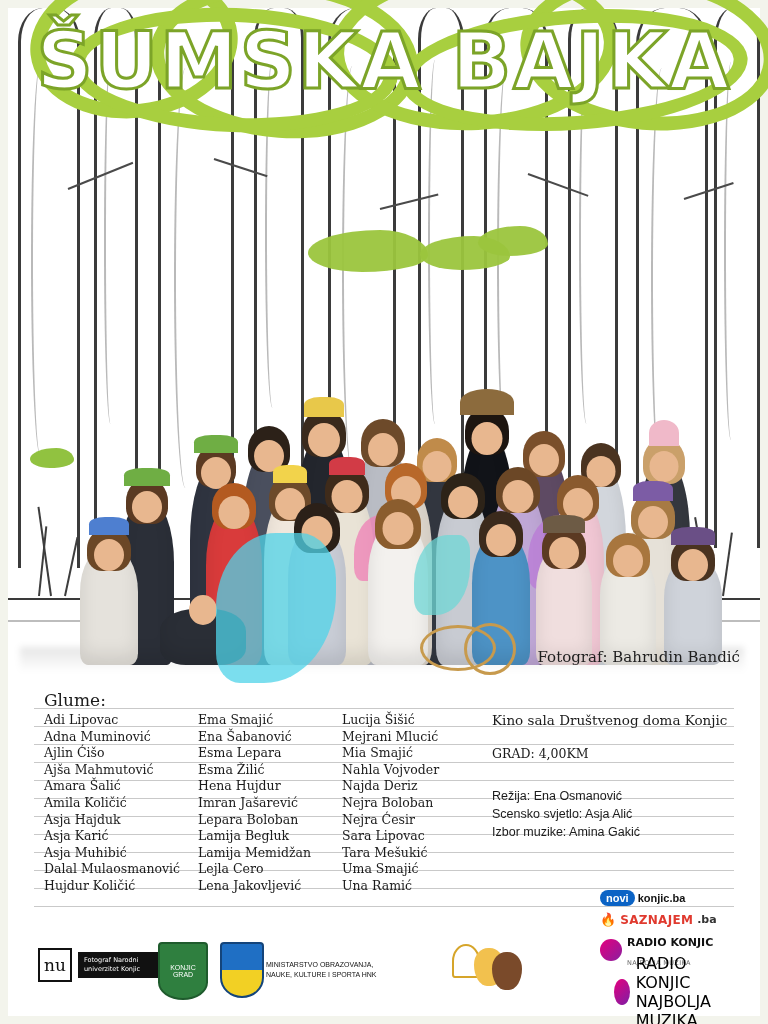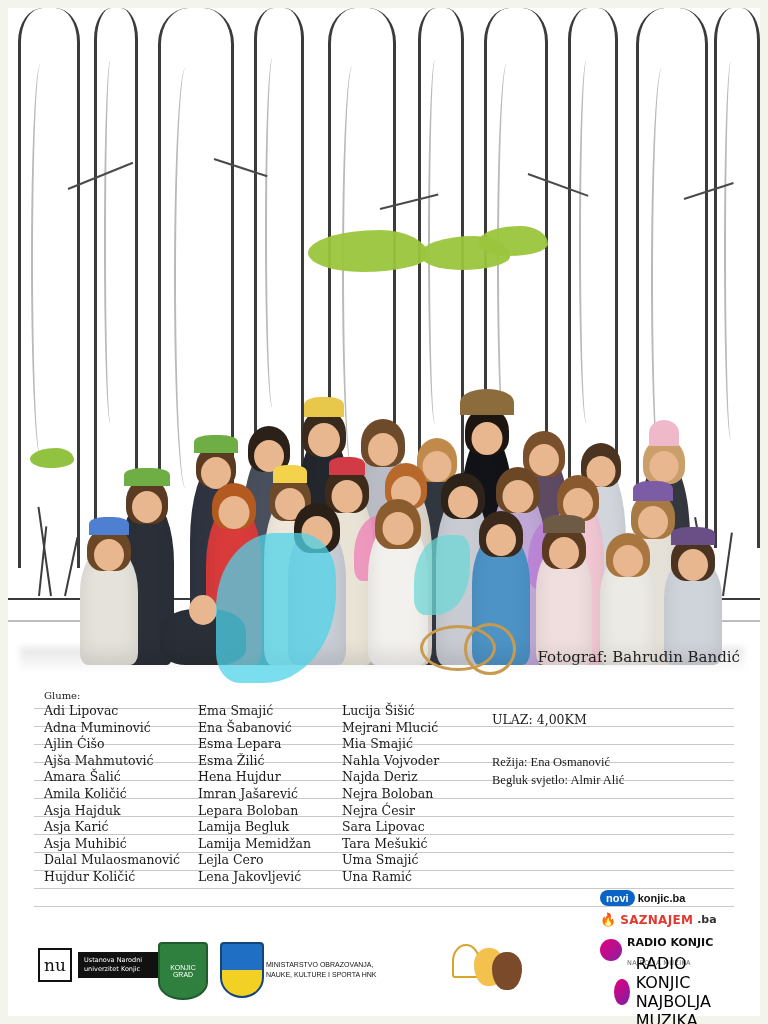--- a/index.html
+++ b/index.html
@@ -169,21 +169,21 @@
   }
 
   .cast-block {
     position: absolute;
     left: 44px;
     top: 690px;
     width: 420px;
   }
   .cast-title {
     font-family: "DejaVu Serif", serif;
-    font-size: 10px;
+    font-size: 17px;
     color: #1b1b1b;
     margin-bottom: 2px;
   }
   .cast-cols {
     display: flex;
     gap: 22px;
   }
   .cast-col {
     width: 132px;
   }
@@ -213,21 +213,21 @@
     color: #1b1b1b;
     margin-bottom: 10px;
   }
   .info-block .price {
     font-family: "DejaVu Serif", serif;
     font-size: 12.5px;
     color: #1b1b1b;
     margin-bottom: 26px;
   }
   .info-block .crew div {
-    font-family: Liberation Serif, serif;
+    font-family: Liberation Sans, sans-serif;
     font-size: 12.5px;
     line-height: 18px;
     color: #1b1b1b;
   }
 
   
   .media-logos {
     position: absolute;
     left: 600px;
     top: 890px;
@@ -424,20 +424,29 @@
     <div class="ground-line" style="top:590px;"></div>
     <div class="ground-line" style="top:612px; background:#bdbdbd;"></div>
 
     <div class="grass" style="left:30px;  height:70px; bottom:420px; transform:rotate(6deg);"></div>
     <div class="grass" style="left:42px;  height:90px; bottom:420px; transform:rotate(-8deg);"></div>
     <div class="grass" style="left:56px;  height:60px; bottom:420px; transform:rotate(12deg);"></div>
     <div class="grass" style="left:700px; height:80px; bottom:420px; transform:rotate(-10deg);"></div>
     <div class="grass" style="left:714px; height:64px; bottom:420px; transform:rotate(8deg);"></div>
   </div>
 
+  <div class="title-band">
+    <div class="scribble" style="left:30px;  top:-30px; width:180px; height:120px; transform:rotate(-6deg);"></div>
+    <div class="scribble" style="left:150px; top:-20px; width:240px; height:130px; transform:rotate(4deg);"></div>
+    <div class="scribble" style="left:330px; top:-34px; width:260px; height:136px; transform:rotate(-3deg);"></div>
+    <div class="scribble" style="left:520px; top:-26px; width:230px; height:128px; transform:rotate(5deg);"></div>
+    <div class="scribble" style="left:70px;  top:8px;   width:300px; height:96px;  transform:rotate(2deg);"></div>
+    <div class="scribble" style="left:400px; top:10px;  width:320px; height:92px;  transform:rotate(-4deg);"></div>
+    <div class="title-text">ŠUMSKA BAJKA</div>
+  </div>
 
   <div class="photo-area">
     <div class="floor-shadow"></div>
 
     <div class="kid" style="left:170px; width:52px; height:200px; background:#2f3440;">
       <div class="hair" style="top:-20px; width:40px; height:42px; background:#5b3a22;"></div>
       <div class="head" style="width:30px; height:32px; top:-8px;"></div>
       <div class="crown" style="top:-30px; width:44px; height:18px; background:#6fae44;"></div>
     </div>
     <div class="kid" style="left:222px; width:54px; height:215px; background:#4a4f5e;">
@@ -616,24 +625,26 @@
         <div>Nejra Ćesir</div>
         <div>Sara Lipovac</div>
         <div>Tara Mešukić</div>
         <div>Uma Smajić</div>
         <div>Una Ramić</div>
       </div>
     </div>
   </div>
 
   <div class="info-block">
-    <div class="price">ULAZ: 4,00KM</div>
+    <div class="venue">Kino sala Društvenog doma Konjic</div>
+    <div class="price">GRAD: 4,00KM</div>
     <div class="crew">
       <div>Režija: Ena Osmanović</div>
-      <div>Begluk svjetlo: Almir Alić</div>
+      <div>Scensko svjetlo: Asja Alić</div>
+      <div>Izbor muzike: Amina Gakić</div>
     </div>
   </div>
 
   <div class="media-logos">
     <div class="logo-pill">
       <span class="pill-blue">novi</span>
       <span class="pill-text-dark">konjic.ba</span>
     </div>
     <div class="saznajem">
       <span class="flame">🔥</span>
@@ -645,21 +656,21 @@
       <span>
         <span class="rk-name">RADIO KONJIC</span><br>
         <span class="rk-sub">NAJBOLJA MUZIKA</span>
       </span>
     </div>
   </div>
 
   <div class="footer">
     <div class="nu-logo">
       <div class="nu-mark">nu</div>
-      <div class="nu-bar">Ustanova Narodni univerzitet Konjic</div>
+      <div class="nu-bar">Fotograf Narodni univerzitet Konjic</div>
     </div>
     <div class="city-crest">KONJIC GRAD</div>
     <div class="hnk-crest"></div>
     <div class="ministry-text">MINISTARSTVO OBRAZOVANJA, NAUKE, KULTURE I SPORTA HNK</div>
     <div class="masks">
       <div class="lyre"></div>
       <div class="mask-shape" style="left:22px; top:8px; background:#f2c14e;"></div>
       <div class="mask-shape" style="left:40px; top:12px; background:#7a4a2a;"></div>
     </div>
     <div class="footer-radio">

